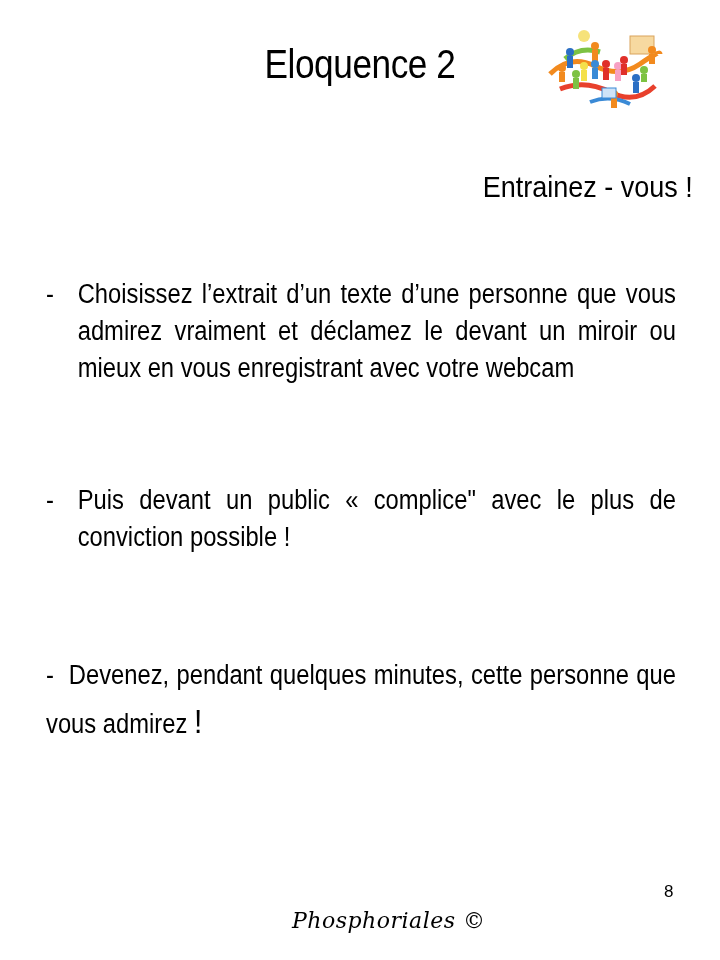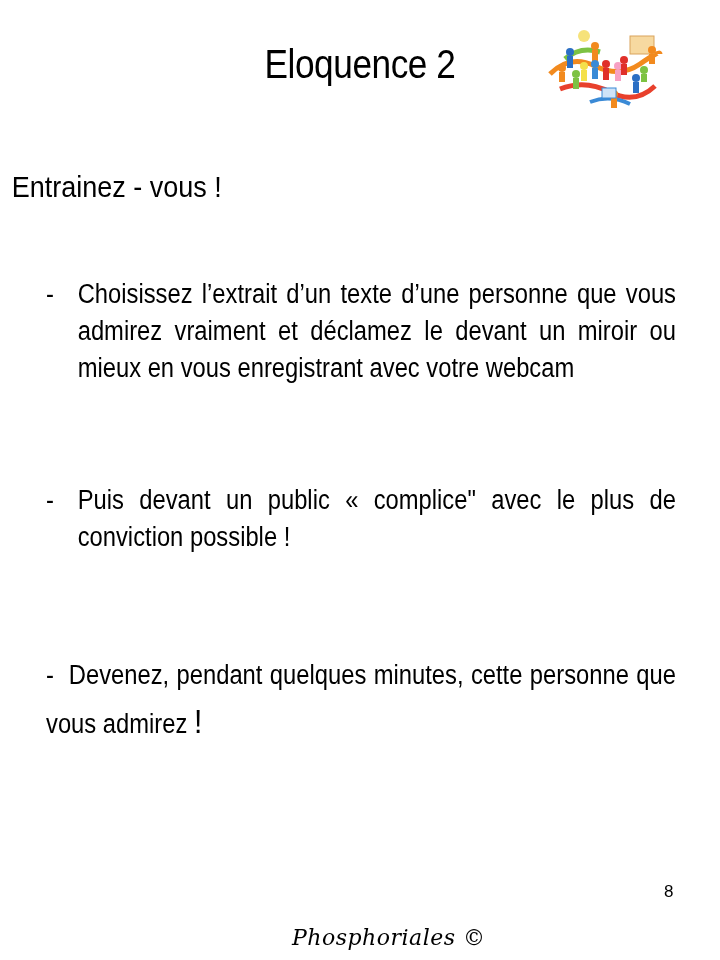--- a/index.html
+++ b/index.html
@@ -1,36 +1,36 @@
 <!DOCTYPE html>
 <html><head>
 <meta charset="utf-8">
 <style>
   html, body { margin:0; padding:0; background:#ffffff; }
   body { width:720px; height:960px; position:relative; overflow:hidden;
          font-family:"Liberation Sans", sans-serif; color:#000; }
   .title { position:absolute; left:230px; top:42px; width:260px; text-align:center;
            font-size:40px; transform:scaleX(0.88); transform-origin:center; letter-spacing:-0.5px; }
   .logo { position:absolute; left:540px; top:24px; width:128px; height:88px; }
-  .subtitle { position:absolute; left:0; width:704px; top:170px; text-align:left;
+  .subtitle { position:absolute; left:0; width:704px; top:170px; text-align:right;
               font-size:30px; }
   .subtitle span { display:inline-block; transform:scaleX(0.9); }
   .bullet { position:absolute; left:46px; width:628px; font-size:27px; line-height:37px; }
   .bullet .inner { display:flex; }
   .dash { width:36px; flex:none; }
   .text { flex:1; text-align:justify; text-align-last:left; }
   .cond { transform:scaleX(0.88); transform-origin:left top; width:114%; }
   .b1 { top:276px; }
   .b2 { top:482px; }
   .b3 { top:612px; font-size:27px; line-height:46px;margin-top:40px; }
   .b3 .text { text-align:justify; }
   .big-excl { font-size:34px; }
   .pagenum { position:absolute; left:664px; top:882px; font-size:17px; }
   .footer { position:absolute; left:292px; top:908px; font-family:"DejaVu Serif", serif;
-            font-style:italic; font-size:22px; letter-spacing:0.5px;margin-top:17px; }
+            font-style:italic; font-size:22px; letter-spacing:0.5px; }
 </style>
 </head>
 <body>
 
 <div class="title">Eloquence 2</div>
 
 <div class="logo">
   <svg width="128" height="88" viewBox="0 0 128 88">
     <path d="M10 50 Q30 30 55 42 T100 40 T120 30" stroke="#f28a1e" stroke-width="5" fill="none"></path>
     <path d="M20 65 Q45 55 70 68 T115 62" stroke="#e8402c" stroke-width="5" fill="none"></path>

